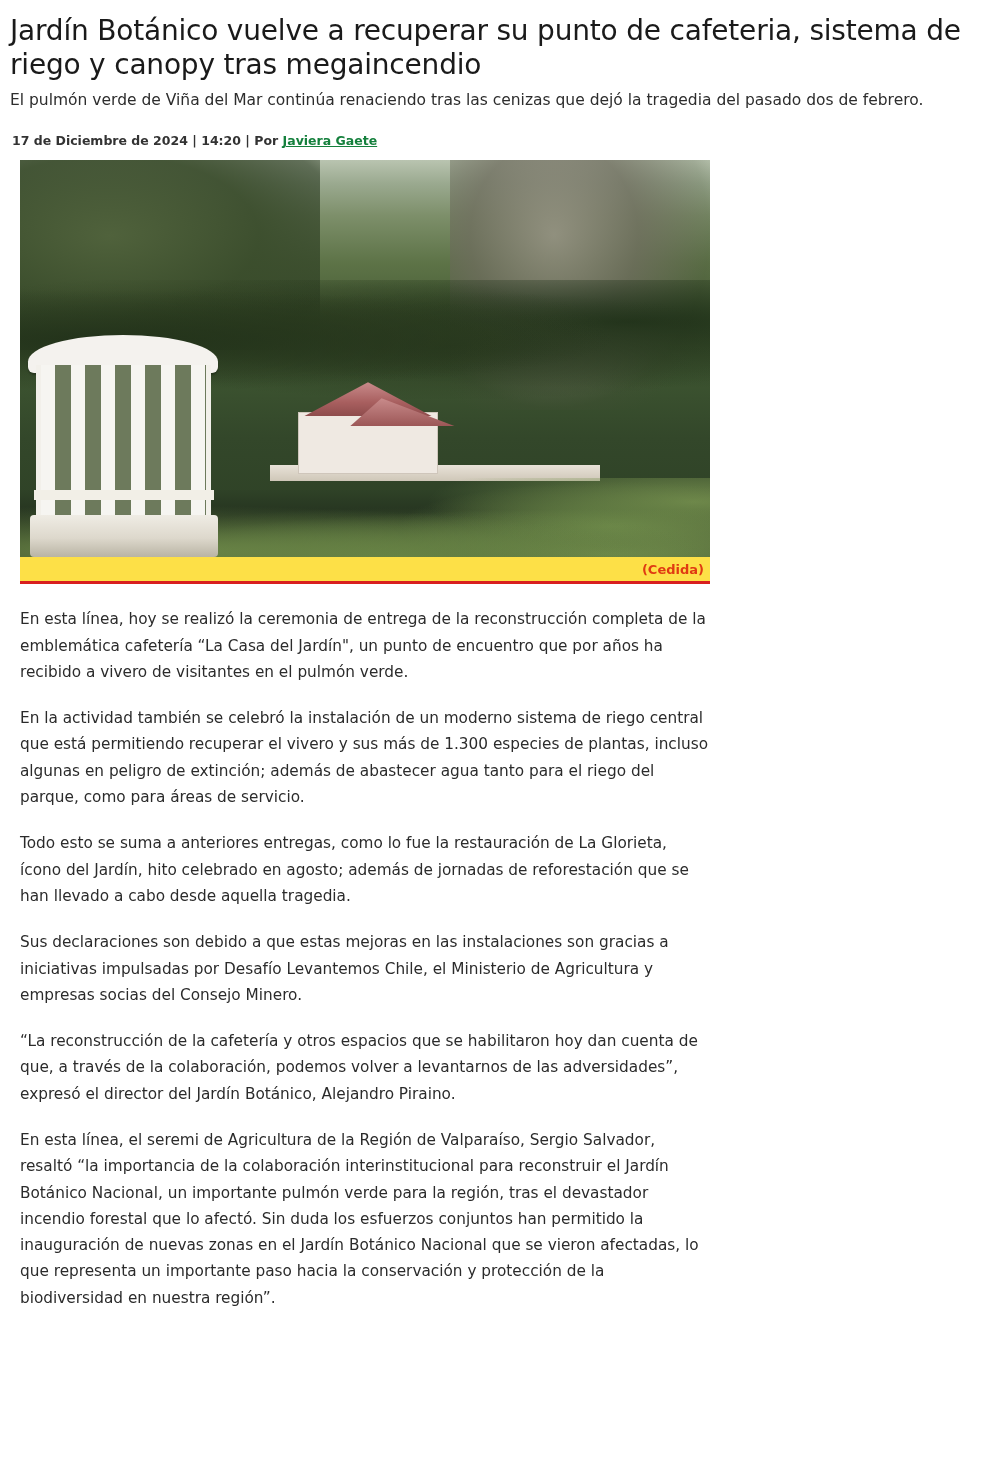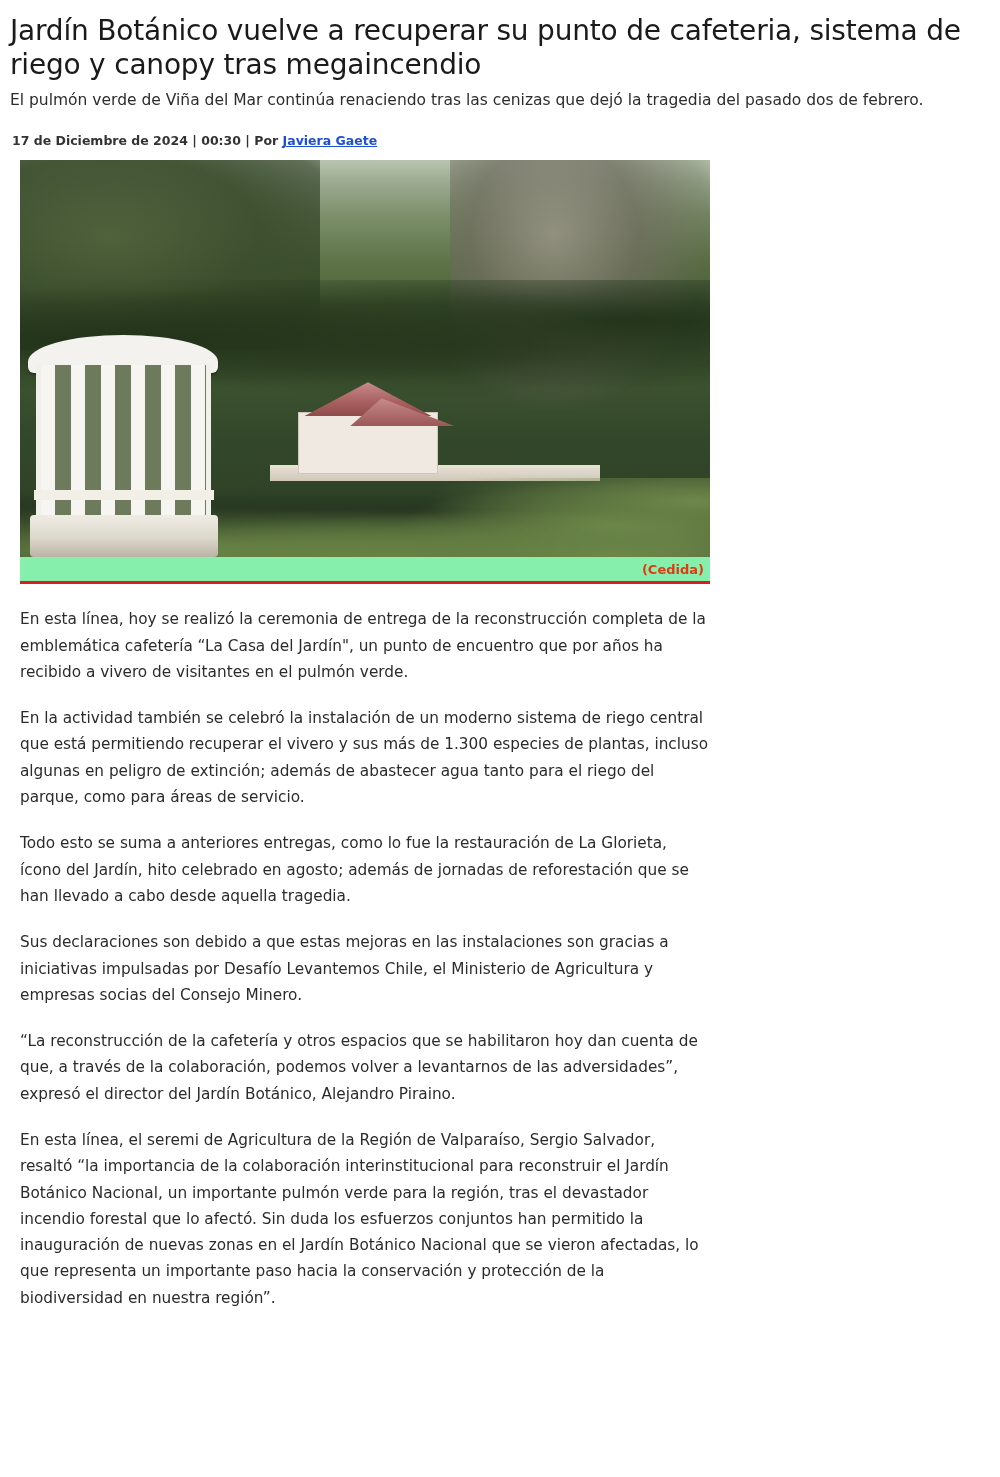--- a/index.html
+++ b/index.html
@@ -32,21 +32,21 @@
     font-weight: 400;
     margin: 8px 0 22px 0;
   }
   .byline {
     font-size: 12.5px;
     font-weight: bold;
     color: #333333;
     margin: 0 0 12px 2px;
   }
   .byline .author {
-    color: #1d4ed8;
+    color: #15803d;
     font-weight: bold;
   }
   .byline .sep, .byline .by {
     color: #333333;
     font-weight: bold;
   }
   .byline .by { font-weight: bold; }
 
   .figure {
     width: 690px;
@@ -156,21 +156,21 @@
     position: absolute;
     left: 0; bottom: 0; width: 690px; height: 58px;
     background:
       radial-gradient(ellipse at 18% 90%, rgba(112,140,74,0.95) 0%, rgba(112,140,74,0) 62%),
       radial-gradient(ellipse at 55% 100%, rgba(96,124,64,0.92) 0%, rgba(96,124,64,0) 60%),
       radial-gradient(ellipse at 85% 95%, rgba(120,148,80,0.9) 0%, rgba(120,148,80,0) 58%);
   }
   .caption-bar {
     width: 690px;
     height: 24px;
-    background: #86efac;
+    background: #fde047;
     display: flex;
     align-items: center;
     justify-content: flex-end;
     padding-right: 6px;
   }
   .credit {
     font-size: 13px;
     font-weight: bold;
     color: #e03a12;
   }
@@ -192,21 +192,21 @@
 
 <div class="article">
 
   <h1 class="headline">Jardín Botánico vuelve a recuperar su punto de cafeteria, sistema de riego y canopy tras megaincendio</h1>
 
   <p class="subhead">El pulmón verde de Viña del Mar continúa renaciendo tras las cenizas que dejó la tragedia del pasado dos de febrero.</p>
 
   <div class="byline">
     <span>17 de Diciembre de 2024</span>
     <span class="sep">|</span>
-    <span>00:30</span>
+    <span>14:20</span>
     <span class="sep">|</span>
     <span class="by">Por</span>
     <a class="author" href="#">Javiera Gaete</a>
   </div>
 
   <figure class="figure">
     <div class="photo" aria-label="Jardín Botánico de Viña del Mar con glorieta blanca junto a la laguna">
       <div class="sky"></div>
       <div class="hill-left"></div>
       <div class="hill-rock"></div>

